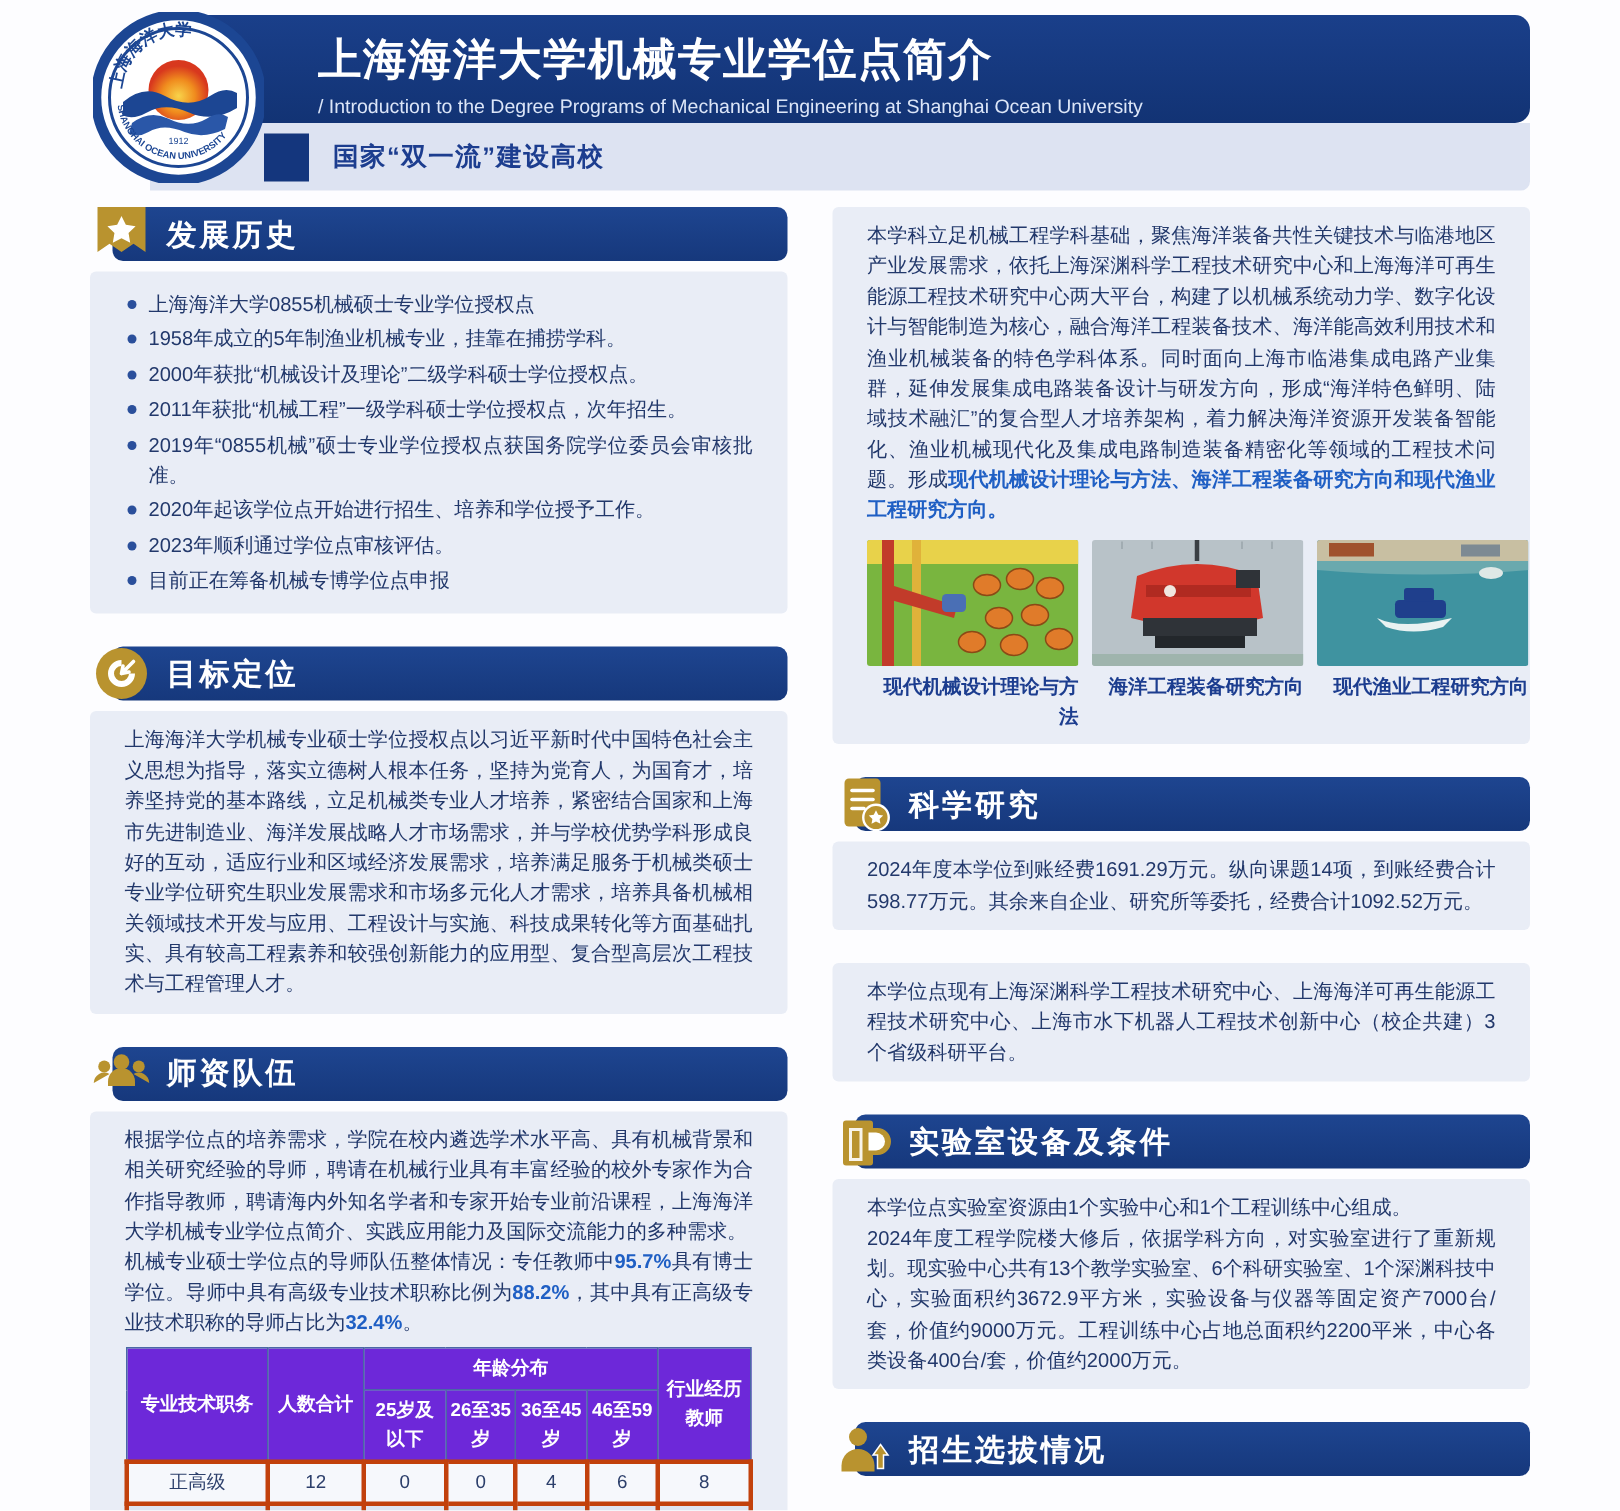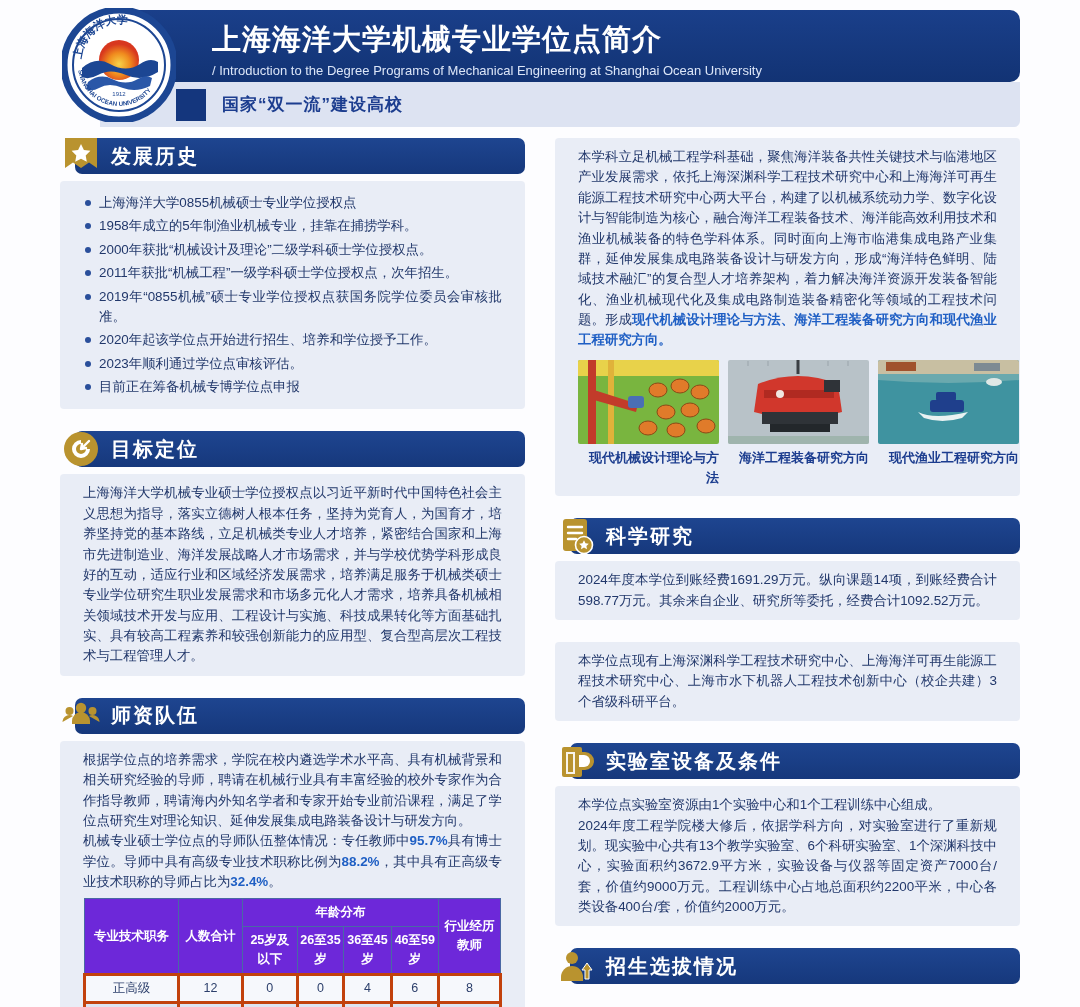--- a/index.html
+++ b/index.html
@@ -166,21 +166,21 @@
                 <path d="M2.5 27a7 7 0 0 1 10.5-6" fill="#b9932f"></path>
                 <circle cx="32.5" cy="16" r="4" fill="#b9932f"></circle>
                 <path d="M39.5 27a7 7 0 0 0-10.5-6" fill="#b9932f"></path>
               </svg>
           </span>
           <div class="bar">
               <h2 class="sec-title">师资队伍</h2>
             </div>
         </div>
         <div class="sec-body">
-          <p>根据学位点的培养需求，学院在校内遴选学术水平高、具有机械背景和相关研究经验的导师，聘请在机械行业具有丰富经验的校外专家作为合作指导教师，聘请海内外知名学者和专家开始专业前沿课程，满足了学位点研究生对理论知识、延伸发展集成电路装备设计与研发方向。</p>
+          <p>根据学位点的培养需求，学院在校内遴选学术水平高、具有机械背景和相关研究经验的导师，聘请在机械行业具有丰富经验的校外专家作为合作指导教师，聘请海内外知名学者和专家开始专业前沿课程，上海海洋大学机械专业学位点简介、实践应用能力及国际交流能力的多种需求。</p>
           <p><span>机械专业硕士学位点的导师队伍整体情况：专任教师中</span><span class="hl">95.7%</span><span>具有博士学位。导师中具有高级专业技术职称比例为</span><span class="hl">88.2%</span><span>，其中具有正高级专业技术职称的导师占比为</span><span class="hl">32.4%</span><span>。</span></p>
 
           <table>
             <thead>
               <tr>
                 <th rowspan="2" style="width:94px">专业技术职务</th>
                 <th rowspan="2" style="width:64px">人数合计</th>
                 <th colspan="4">年龄分布</th>
                 <th rowspan="2" style="width:62px">行业经历教师</th>
               </tr>

